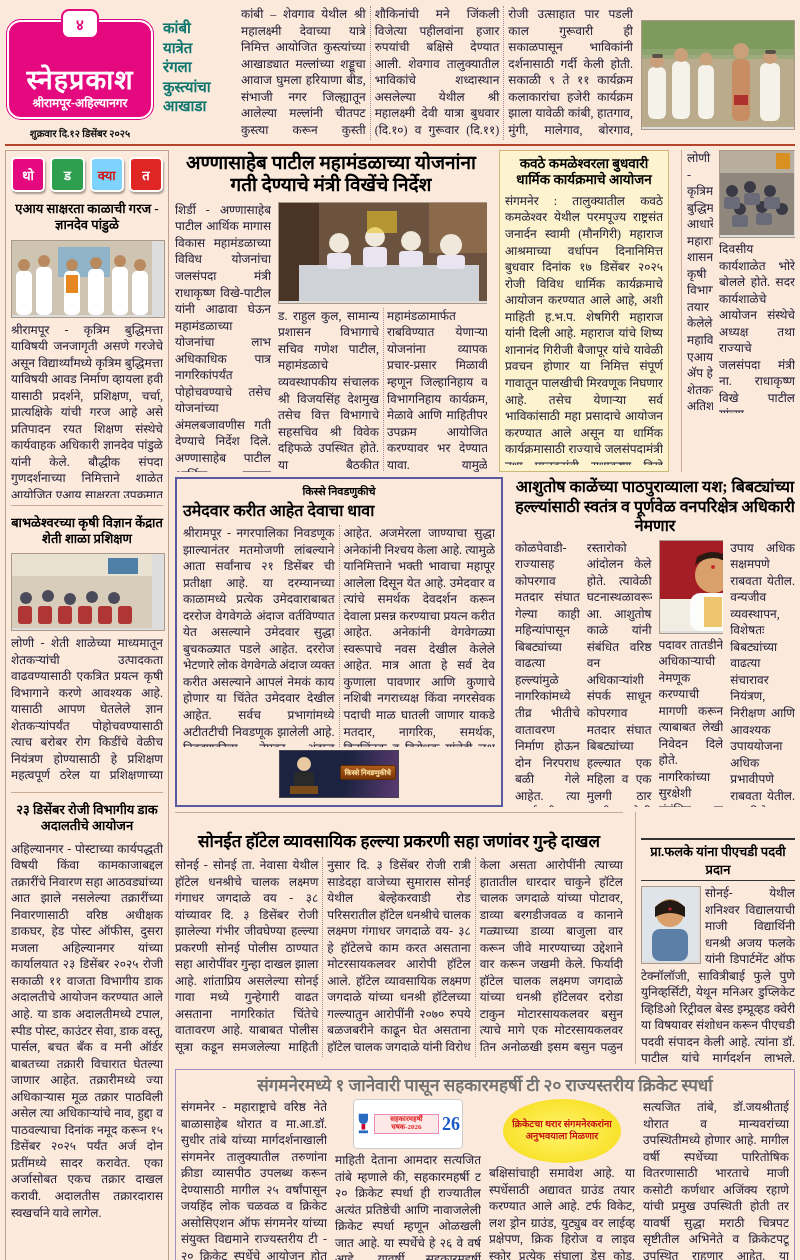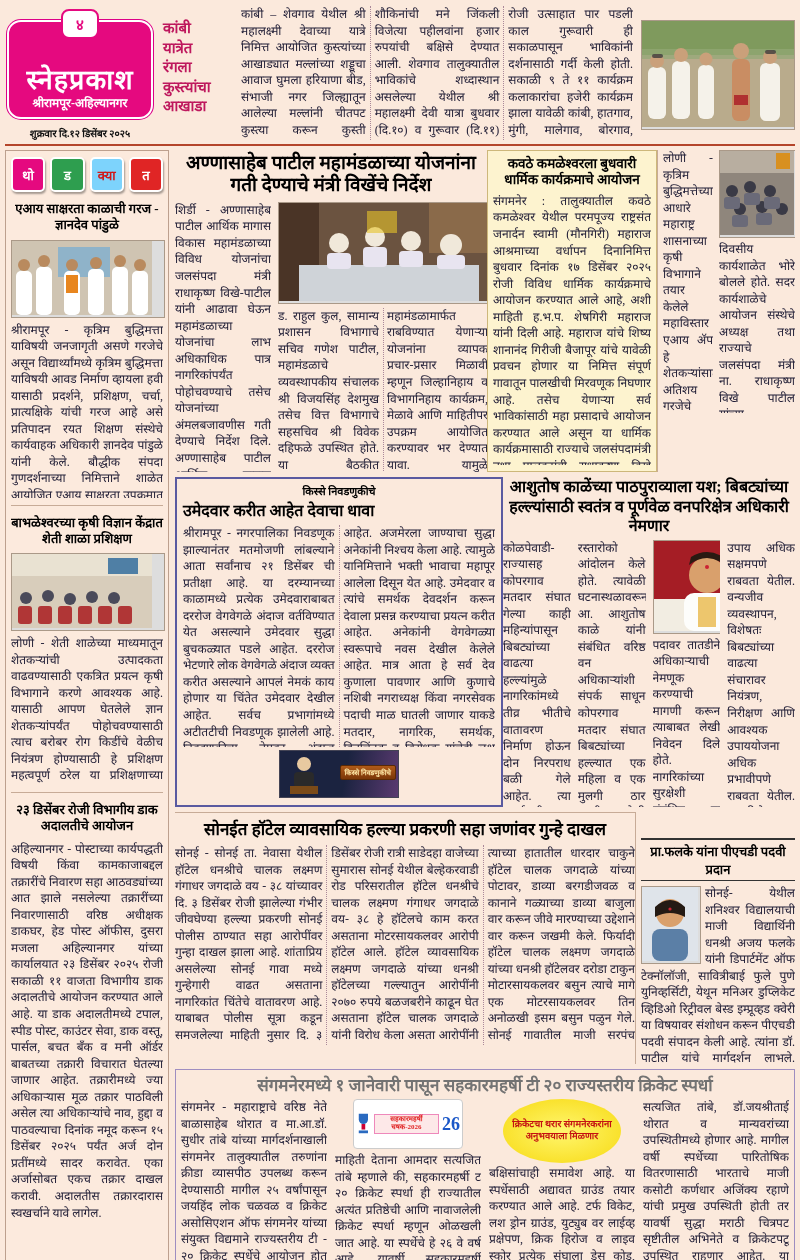--- a/index.html
+++ b/index.html
@@ -24,40 +24,40 @@
   .page-no{
     position:absolute;top:-13px;left:50%;transform:translateX(-50%);
     background:#fff;border:2px solid #e5097f;border-radius:8px;
     width:34px;height:26px;display:flex;align-items:center;justify-content:center;
     color:#e5097f;font-weight:bold;font-size:15px;
   }
   .paper-name{font-size:27px;font-weight:bold;letter-spacing:1px;line-height:1.05;margin-top:10px;}
   .paper-place{font-size:12px;font-weight:bold;}
   .paper-date{font-size:10px;font-weight:bold;color:#111;margin-top:7px;}
   .kanbi-title{flex:0 0 70px;display:flex;flex-direction:column;justify-content:flex-start;gap:3px;padding-top:14px;}
-  .kanbi-title span{font-weight:bold;font-size:15px;line-height:1.1;color:#be185d;}
+  .kanbi-title span{font-weight:bold;font-size:15px;line-height:1.1;color:#0f766e;}
   .kanbi-body{flex:1;column-count:3;column-gap:9px;column-rule:1px dotted #a89;}
   .photo{background:#ddd;border:1px solid #a98;}
   .news-body{font-size:12px;line-height:1.38;text-align:justify;color:#232038;}
   .top-photo{flex:0 0 152px;height:108px;margin-top:14px;}
   
   .main-grid{display:flex;gap:6px;flex:1;margin-top:4px;}
   .left-rail{flex:0 0 152px;border:1px solid #bda08e;background:#fceadd;padding:4px 5px;display:flex;flex-direction:column;gap:4px;overflow:hidden;}
   .thodkyat{display:flex;gap:5px;justify-content:center;margin:2px 0 3px;}
   .letterbox{width:31px;height:31px;border:2px solid #fff;border-radius:5px;box-shadow:1px 2px 2px rgba(0,0,0,.35);
     display:flex;align-items:center;justify-content:center;font-weight:bold;font-size:13px;}
   .lb-0{background:#e5097f;color:#fff;}
   .lb-1{background:#2e9e4f;color:#fff;}
   .lb-2{background:#7dd3fc;color:#d01818;}
   .lb-3{background:#e02525;color:#fff;}
   .rail-head{font-size:13px;font-weight:bold;text-align:center;line-height:1.25;color:#000;margin:2px 0;}
   .rail-photo{width:100%;height:76px;}
   .rail-sep{border-top:1px solid #c7ab97;margin:3px 0;}
   .center-area{flex:1;display:flex;flex-direction:column;gap:5px;min-width:0;}
-  .row{display:flex;gap:0;}
+  .row{display:flex;gap:12px;}
   
   .row1{height:322px;}
   .main-article{flex:0 0 312px;display:flex;flex-direction:column;overflow:hidden;}
   .main-headline{font-size:19px;font-weight:bold;text-align:center;line-height:1.18;color:#000;margin:2px 0 5px;}
   .main-cols{display:flex;gap:7px;flex:1;overflow:hidden;}
   .main-col-left{flex:0 0 96px;}
   .main-right{flex:1;display:flex;flex-direction:column;gap:4px;}
   .main-photo{width:100%;height:100px;}
   .two-col{column-count:2;column-gap:8px;column-rule:1px dotted #a89;}
   .kavthe{flex:0 0 158px;background:#fdf3cf;border:1px solid #cdb77a;padding:4px 5px;overflow:hidden;}
@@ -75,21 +75,21 @@
   .umed-graphic{width:118px;height:46px;margin:3px auto;background:linear-gradient(100deg,#1b2340 55%,#5a3a70);border:1px solid #445;position:relative;}
   .umed-ribbon{position:absolute;right:2px;top:14px;background:linear-gradient(#b05a18,#7a3708);color:#ffe9a8;
     font-size:7px;font-weight:bold;padding:2px 4px;border:1px solid #5a2a05;border-radius:2px;}
   .ashutosh{flex:1;overflow:hidden;display:flex;flex-direction:column;}
   .ashu-head{font-size:16px;font-weight:bold;text-align:center;line-height:1.22;color:#000;margin:0 0 4px;}
   .ashu-cols{display:flex;gap:7px;flex:1;overflow:hidden;}
   .ashu-cols>div{flex:1;}
   .ashu-photo{width:100%;height:92px;margin-bottom:3px;}
   
   .row3{height:252px;}
-  .sonai{flex:1;border-top:1px solid #c7ab97;padding-top:2px;overflow:hidden;}
+  .sonai{flex:1;border-top:1px solid #c7ab97;padding-top:14px;overflow:hidden;}
   .sonai-head{font-size:17px;font-weight:bold;text-align:center;color:#000;margin:2px 0 5px;}
   .sonai-body{column-count:3;column-gap:9px;column-rule:1px dotted #a89;height:200px;overflow:hidden;}
   .phalke{flex:0 0 154px;border-left:1px solid #c7ab97;padding-left:5px;overflow:hidden;}
   .phalke-head{background:#fbe9dc;font-size:13px;font-weight:bold;text-align:center;color:#000;border-top:2px solid #333;border-bottom:1px solid #333;padding:2px 0;margin:26px 0 4px;}
   .phalke-photo{float:left;width:58px;height:76px;margin:1px 4px 2px 0;}
   
   .row4{height:212px;flex-direction:column;display:flex;border:1px solid #9f8ec0;padding:3px 5px;gap:3px;}
   .cricket-head{font-size:17px;font-weight:bold;text-align:center;color:#737373;}
   .cricket-cols{display:flex;gap:8px;flex:1;overflow:hidden;}
   .cricket-cols>div{flex:1;}

